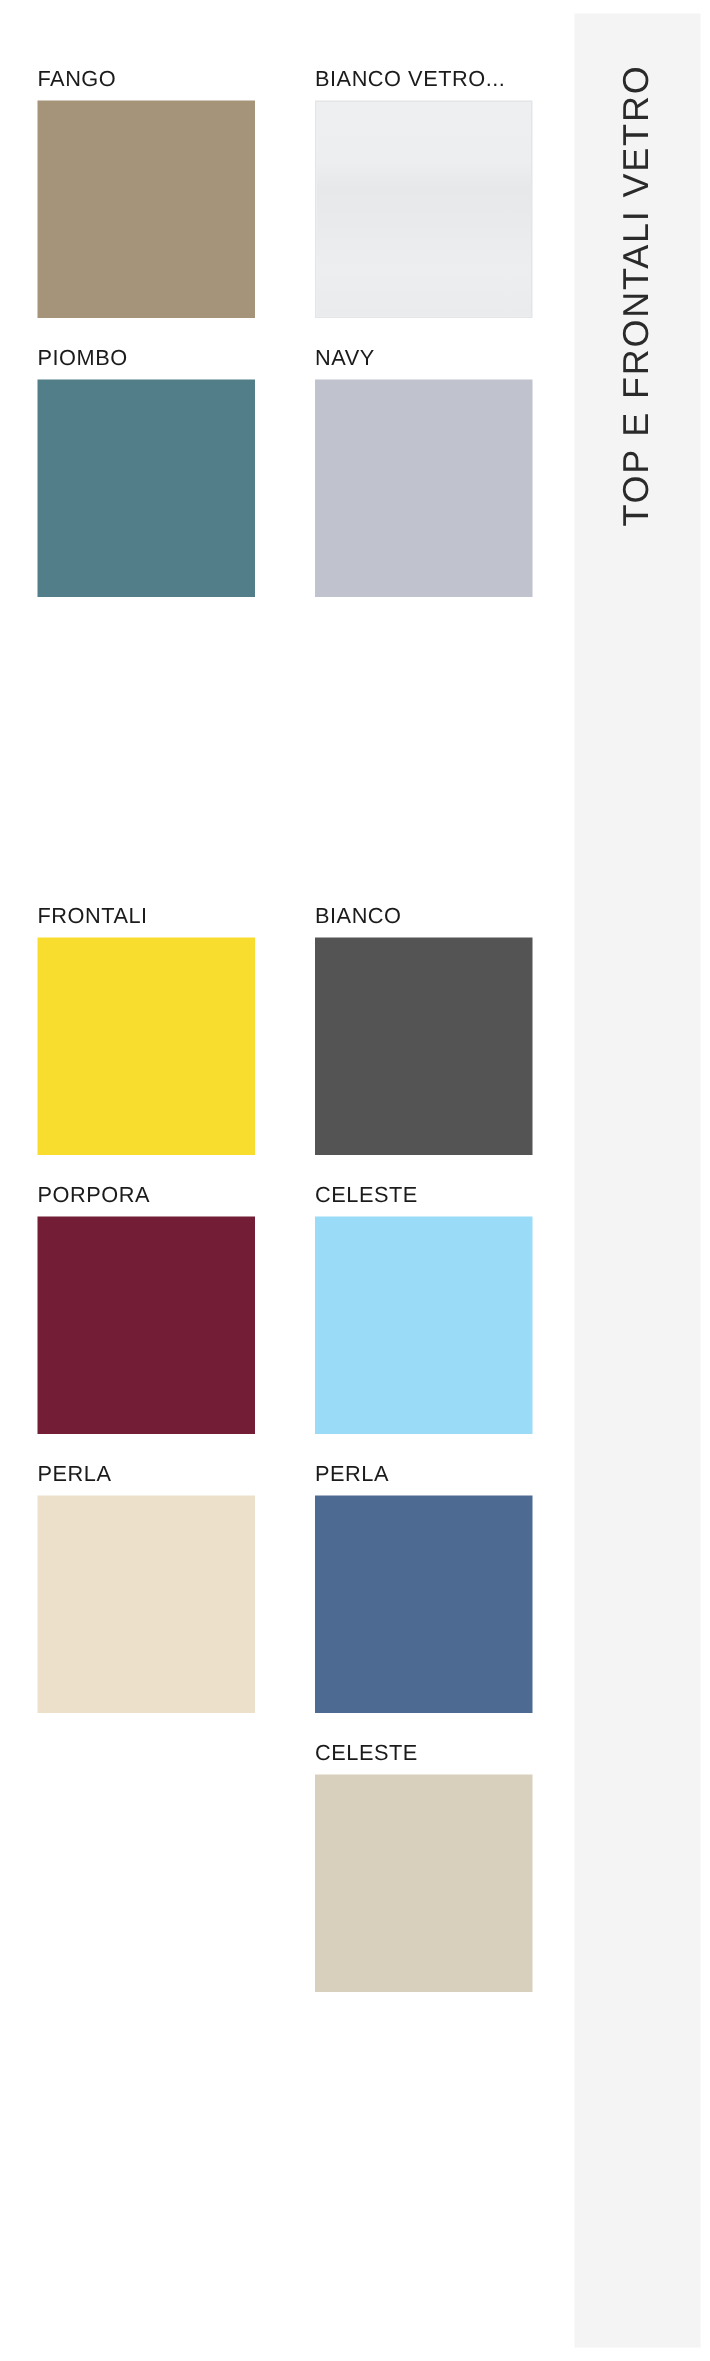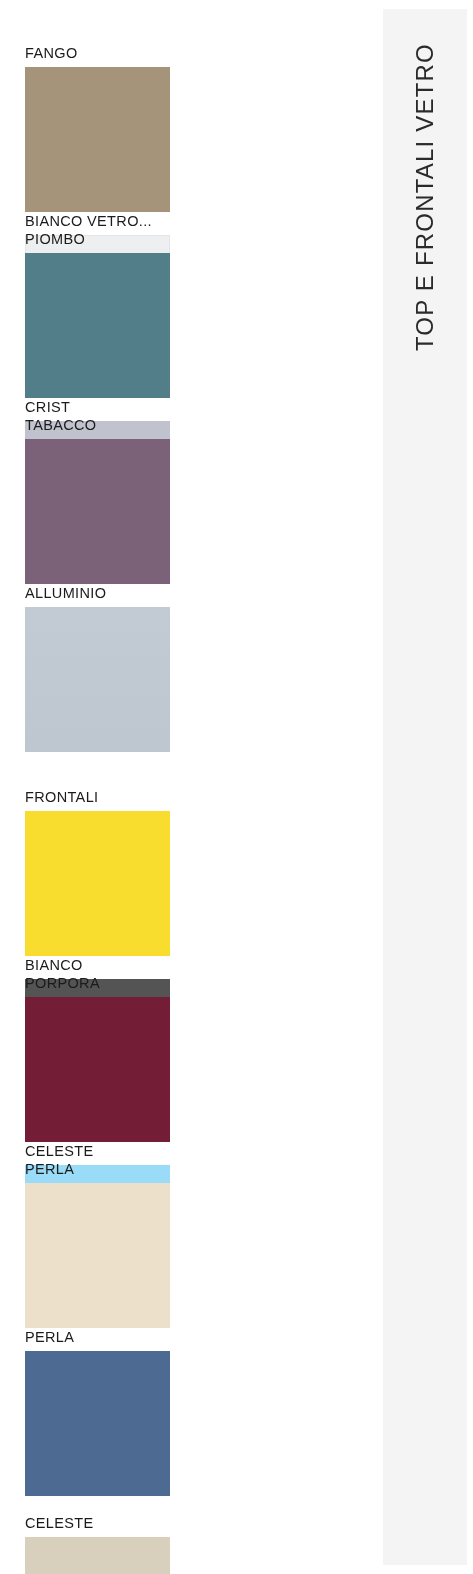--- a/index.html
+++ b/index.html
@@ -24,21 +24,21 @@
     position: absolute;
     left: 0;
     top: 0;
     width: 370px;
     height: 1574px;
     padding: 44px 0 0 0;
   }
 
   .swatch-row {
     display: flex;
-    flex-direction: column;
+    flex-direction: row;
     width: 370px;
     height: 186px;
   }
 
   .swatch-cell {
     width: 185px;
     height: 186px;
     padding: 0 0 0 25px;
     position: relative;
   }
@@ -138,35 +138,25 @@
         <span class="swatch-chip tex-bianco-cristallo"></span>
       </div>
     </div>
 
     <div class="swatch-row">
       <div class="swatch-cell">
         <span class="swatch-label">PIOMBO</span>
         <span class="swatch-chip" style="background-color: rgb(81, 126, 136);"></span>
       </div>
       <div class="swatch-cell">
-        <span class="swatch-label">CRIST</span>
+        <span class="swatch-label">NAVY</span>
         <span class="swatch-chip" style="background-color: rgb(192, 194, 205);"></span>
       </div>
     </div>
 
-    <div class="swatch-row">
-      <div class="swatch-cell">
-        <span class="swatch-label">TABACCO</span>
-        <span class="swatch-chip" style="background-color: rgb(123, 98, 120);"></span>
-      </div>
-      <div class="swatch-cell">
-        <span class="swatch-label">ALLUMINIO</span>
-        <span class="swatch-chip tex-alluminio"></span>
-      </div>
-    </div>
 
     <div class="swatch-row">
     </div>
 
     <div class="swatch-row">
       <div class="swatch-cell">
         <span class="swatch-label">FRONTALI</span>
         <span class="swatch-chip" style="background-color: rgb(248, 221, 46);"></span>
       </div>
       <div class="swatch-cell">

